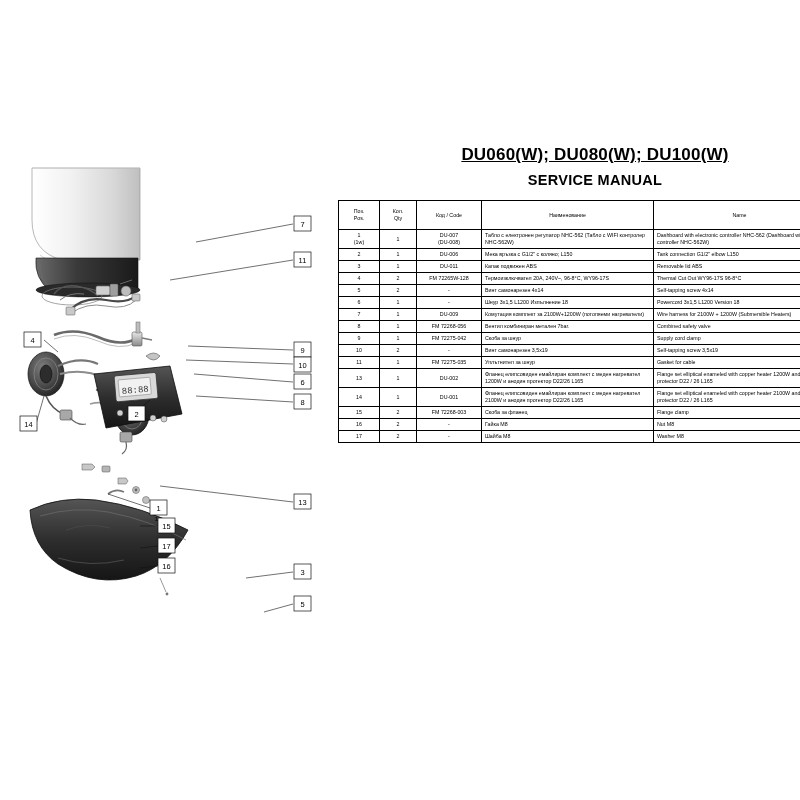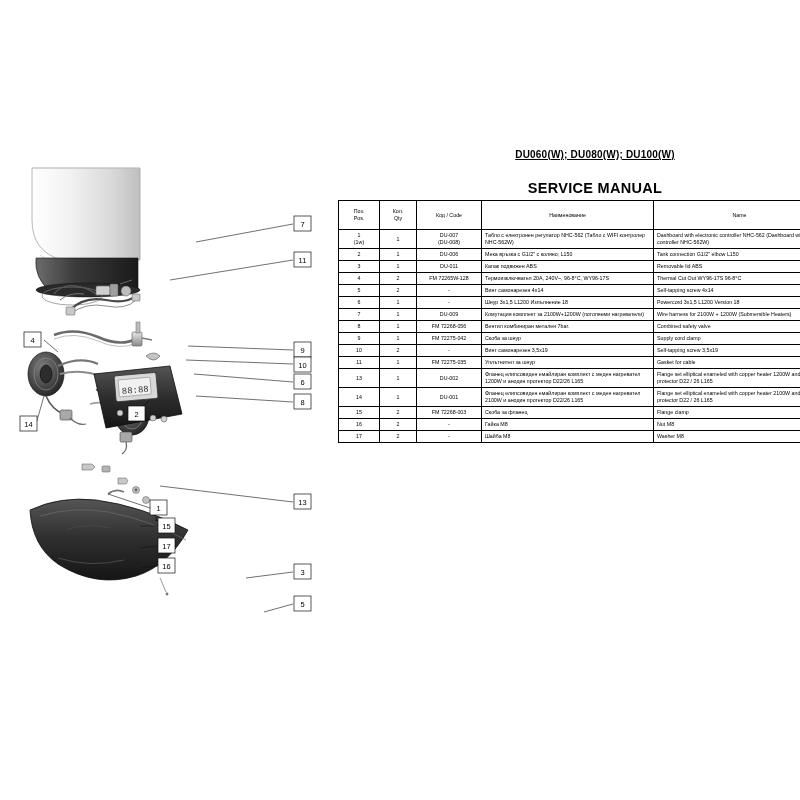--- a/index.html
+++ b/index.html
@@ -24,31 +24,31 @@
 
   
   .title-block {
     position: absolute;
     left: 400px;
     top: 148px;
     width: 390px;
     text-align: center;
   }
   .title-model {
-    font-size: 10px;
+    font-size: 17px;
     font-weight: bold;
     text-decoration: underline;
     letter-spacing: 0.2px;
     line-height: 14px;
   }
   .title-manual {
     font-size: 14.5px;
     font-weight: bold;
     letter-spacing: 0.3px;
-    margin-top: 18px;
+    margin-top: 10px;
     line-height: 17px;
   }
 
   
   .parts-table {
     position: absolute;
     left: 338px;
     top: 200px;
     width: 452px;
     border-collapse: collapse;

